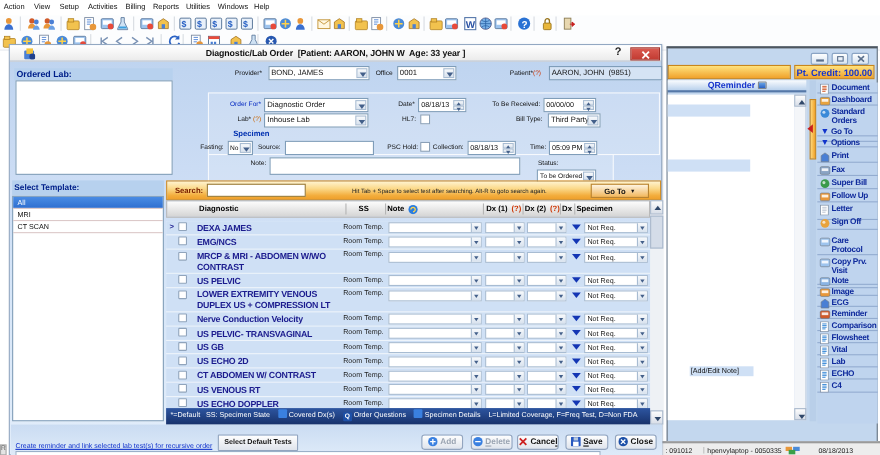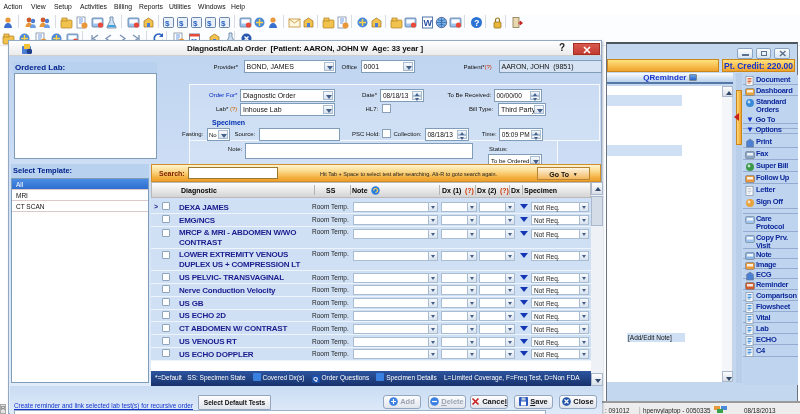--- a/index.html
+++ b/index.html
@@ -320,21 +320,21 @@
     </div>
 <div class="wbtn" style="left:149px;width:15px">
       <i style="position:absolute;left:4px;top:2px;width:6px;height:5px;border:1.2px solid #5a6f8c"></i>
     </div>
 <div class="wbtn" style="left:167px;width:16px">
       <svg style="position:absolute;left:4px;top:1px" width="8" height="7">
         <path d="M1 1l5.5 5M6.5 1L1 6" stroke="#5a6f8c" stroke-width="1.4"></path>
       </svg>
     </div>
 <div id="obar1"></div>
-    <div id="obar2">Pt. Credit: 220.00</div>
+    <div id="obar2">Pt. Credit: 100.00</div>
 <div id="qrem">QReminder <span style="display:inline-block;width:8px;height:7px;background:linear-gradient(180deg,#6aa6e8,#2a62c4);border:1px solid #808890;vertical-align:-1px;border-radius:1px"></span></div>
 <div id="wpanel">
       <div class="st" style="top:9px;width:75px;height:11px"></div>
       <div class="st" style="top:59px;width:75px;height:11px"></div>
       <div style="position:absolute;left:20px;top:247px;width:58px;height:9px;background:#cfe0f5"></div>
       <div style="position:absolute;left:21px;top:248px;font-size:6.5px;color:#111">[Add/Edit Note]</div>
     </div>
 <div id="wsb">
       <div class="sbtn up" style="top:0;width:11px;height:11px"></div>
       <div class="sbtn dn" style="top:285px;width:11px;height:11px"></div>
@@ -391,42 +391,42 @@
         </svg>
         <span class="t">Super Bill</span>
       </div>
 <div class="sbi" style="top:98px;height:11px">
         <svg width="10" height="10">
           <rect x="0.5" y="1.5" width="9" height="7" rx="1.5" fill="#e8973a" stroke="#707a88" stroke-width="0.6"></rect>
           <rect x="2" y="3" width="6" height="2.5" fill="#fff" opacity="0.85"></rect>
         </svg>
         <span class="t">Follow Up</span>
       </div>
-<div class="sbi" style="top:110px;height:29px">
+<div class="sbi" style="top:110px;height:15px">
         <svg width="10" height="10">
           <rect x="1" y="0.5" width="7" height="9" fill="#fff" stroke="#8090a4" stroke-width="0.7"></rect>
           <path d="M2.5 2.5h4M2.5 4h4M2.5 5.5h4M2.5 7h3" stroke="#c0c8d4" stroke-width="0.9"></path>
         </svg>
         <span class="t">Letter</span>
       </div>
 <div class="sbi" style="top:122px;height:12px">
         <svg width="10" height="10">
           <circle cx="5" cy="5" r="4" fill="#e8a33d"></circle>
           <circle cx="4" cy="4" r="1.4" fill="#fff" opacity="0.7"></circle>
         </svg>
         <span class="t">Sign Off</span>
       </div>
 <div class="sbi" style="top:139px;height:18px">
         <svg width="10" height="10">
           <rect x="0.5" y="1.5" width="9" height="7" rx="1.5" fill="#9ec4ee" stroke="#707a88" stroke-width="0.6"></rect>
           <rect x="2" y="3" width="6" height="2.5" fill="#fff" opacity="0.85"></rect>
         </svg>
         <span class="t">Care<br>Protocol</span>
       </div>
-<div class="sbi" style="top:158px;height:16px">
+<div class="sbi" style="top:158px;height:29px">
         <svg width="10" height="10">
           <rect x="0.5" y="1.5" width="9" height="7" rx="1.5" fill="#9ec4ee" stroke="#707a88" stroke-width="0.6"></rect>
           <rect x="2" y="3" width="6" height="2.5" fill="#fff" opacity="0.85"></rect>
         </svg>
         <span class="t">Copy Prv.<br>Visit</span>
       </div>
 <div class="sbi" style="top:175px;height:9px">
         <svg width="10" height="10">
           <rect x="0.5" y="1.5" width="9" height="7" rx="1.5" fill="#8ab4e4" stroke="#707a88" stroke-width="0.6"></rect>
           <rect x="2" y="3" width="6" height="2.5" fill="#fff" opacity="0.85"></rect>
@@ -638,55 +638,71 @@
         </span>
         <span class="cc" style="left:290px;width:36px;top:2px">
           <span class="da"></span>
         </span>
         <span class="cc" style="left:328px;width:36px;top:2px">
           <span class="da"></span>
         </span>
         <span class="tri" style="top:4px"></span>
         <span class="cc" style="left:380px;width:58px;padding:1px 0 0 2px;top:2px">Not Req.<span class="da"></span></span>
       </div>
+<div class="row" style="height:12.8px">
+        <span class="cb" style="top:1.4px"></span>
+        <span class="nm" style="top:1.9px">US PELVIC</span>
+        <span class="ss" style="top:2.4px">Room Temp.</span>
+        <span class="cc" style="left:202px;width:85px;top:1.4px">
+          <span class="da"></span>
+        </span>
+        <span class="cc" style="left:290px;width:36px;top:1.4px">
+          <span class="da"></span>
+        </span>
+        <span class="cc" style="left:328px;width:36px;top:1.4px">
+          <span class="da"></span>
+        </span>
+        <span class="tri" style="top:3.4px"></span>
+        <span class="cc" style="left:380px;width:58px;padding:1px 0 0 2px;top:1.4px">Not Req.<span class="da"></span></span>
+      </div>
 <div class="row" style="height:22.3px">
         <span class="cb" style="top:2px"></span>
         <span class="nm" style="top:1px">LOWER EXTREMITY VENOUS DUPLEX US + COMPRESSION LT</span>
         <span class="ss" style="top:1.5px">Room Temp.</span>
         <span class="cc" style="left:202px;width:85px;top:2px">
           <span class="da"></span>
         </span>
         <span class="cc" style="left:290px;width:36px;top:2px">
           <span class="da"></span>
         </span>
         <span class="cc" style="left:328px;width:36px;top:2px">
           <span class="da"></span>
         </span>
         <span class="tri" style="top:4px"></span>
         <span class="cc" style="left:380px;width:58px;padding:1px 0 0 2px;top:2px">Not Req.<span class="da"></span></span>
       </div>
 <div class="row" style="height:12.8px">
         <span class="cb" style="top:1.4px"></span>
+        <span class="nm" style="top:1.9px">Nerve Conduction Velocity</span>
+        <span class="ss" style="top:2.4px">Room Temp.</span>
+        <span class="cc" style="left:202px;width:85px;top:1.4px">
+          <span class="da"></span>
+        </span>
+        <span class="cc" style="left:290px;width:36px;top:1.4px">
+          <span class="da"></span>
+        </span>
+        <span class="cc" style="left:328px;width:36px;top:1.4px">
+          <span class="da"></span>
+        </span>
+        <span class="tri" style="top:3.4px"></span>
+        <span class="cc" style="left:380px;width:58px;padding:1px 0 0 2px;top:1.4px">Not Req.<span class="da"></span></span>
+      </div>
+<div class="row" style="height:12.8px">
+        <span class="cb" style="top:1.4px"></span>
         <span class="nm" style="top:1.9px">US PELVIC- TRANSVAGINAL</span>
-        <span class="ss" style="top:2.4px">Room Temp.</span>
-        <span class="cc" style="left:202px;width:85px;top:1.4px">
-          <span class="da"></span>
-        </span>
-        <span class="cc" style="left:290px;width:36px;top:1.4px">
-          <span class="da"></span>
-        </span>
-        <span class="cc" style="left:328px;width:36px;top:1.4px">
-          <span class="da"></span>
-        </span>
-        <span class="tri" style="top:3.4px"></span>
-        <span class="cc" style="left:380px;width:58px;padding:1px 0 0 2px;top:1.4px">Not Req.<span class="da"></span></span>
-      </div>
-<div class="row" style="height:12.8px">
-        <span class="cb" style="top:1.4px"></span>
-        <span class="nm" style="top:1.9px">Nerve Conduction Velocity</span>
         <span class="ss" style="top:2.4px">Room Temp.</span>
         <span class="cc" style="left:202px;width:85px;top:1.4px">
           <span class="da"></span>
         </span>
         <span class="cc" style="left:290px;width:36px;top:1.4px">
           <span class="da"></span>
         </span>
         <span class="cc" style="left:328px;width:36px;top:1.4px">
           <span class="da"></span>
         </span>

